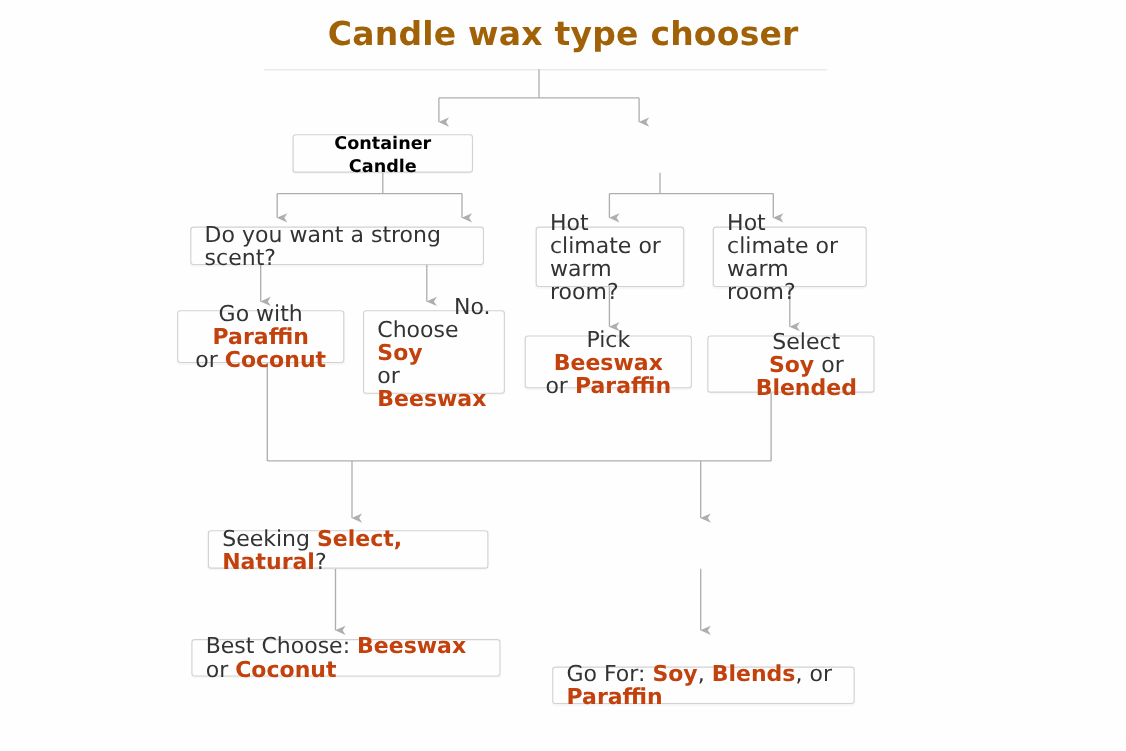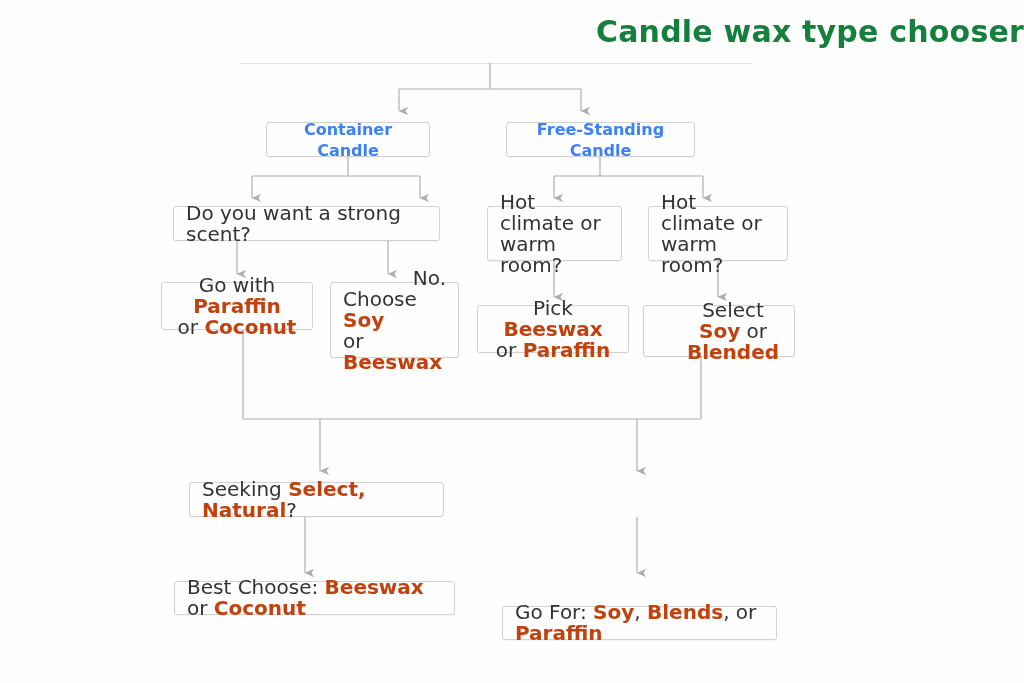--- a/index.html
+++ b/index.html
@@ -18,24 +18,24 @@
   #wires {
     position: absolute;
     left: 0; top: 0;
     width: 1024px; height: 683px;
     pointer-events: none;
   }
   .title {
     position: absolute;
     left: 0; top: 14px;
     width: 1024px;
-    text-align: right;
+    text-align: center;
     font-size: 30px;
     font-weight: 700;
-    color: #15803d;
+    color: #a16207;
     letter-spacing: 0.2px;
   }
   .divider {
     position: absolute;
     left: 240px; top: 63px;
     width: 512px; height: 1px;
     background: #e3e3e3;
   }
   .node {
     position: absolute;
@@ -50,21 +50,21 @@
     flex-direction: column;
     justify-content: center;
     padding: 4px 12px;
     box-shadow: 0 1px 1px rgba(0,0,0,0.035);
   }
   .node.center { align-items: center; text-align: center; }
   .node.left   { align-items: flex-start; text-align: left; }
   .node.head {
     font-size: 16px;
     font-weight: 700;
-    color: #3b82f6;
+    color: #000000;
   }
   .node b { font-weight: 700; color: #c2410c; }
 </style>
 </head>
 <body>
 
 <div id="canvas">
 
   <div class="title">Candle wax type chooser</div>
   <div class="divider"></div>
@@ -106,23 +106,20 @@
 
       <path d="M305,517 L305,573" marker-end="url(#ah)"></path>
       <path d="M637,517 L637,573" marker-end="url(#ah)"></path>
     </g>
   </svg>
 
   <div class="node center head" style="left:266px; top:122px; width:164px; height:35px;">
     <span>Container Candle</span>
   </div>
 
-  <div class="node center head" style="left:506px; top:122px; width:189px; height:35px;">
-    <span>Free-Standing Candle</span>
-  </div>
 
   <div class="node left" style="left:173px; top:206px; width:267px; height:35px;">
     <span>Do you want a strong scent?</span>
   </div>
 
   <div class="node left" style="left:487px; top:206px; width:135px; height:55px;">
     <span>Hot climate or</span>
     <span>warm room?</span>
   </div>
 

